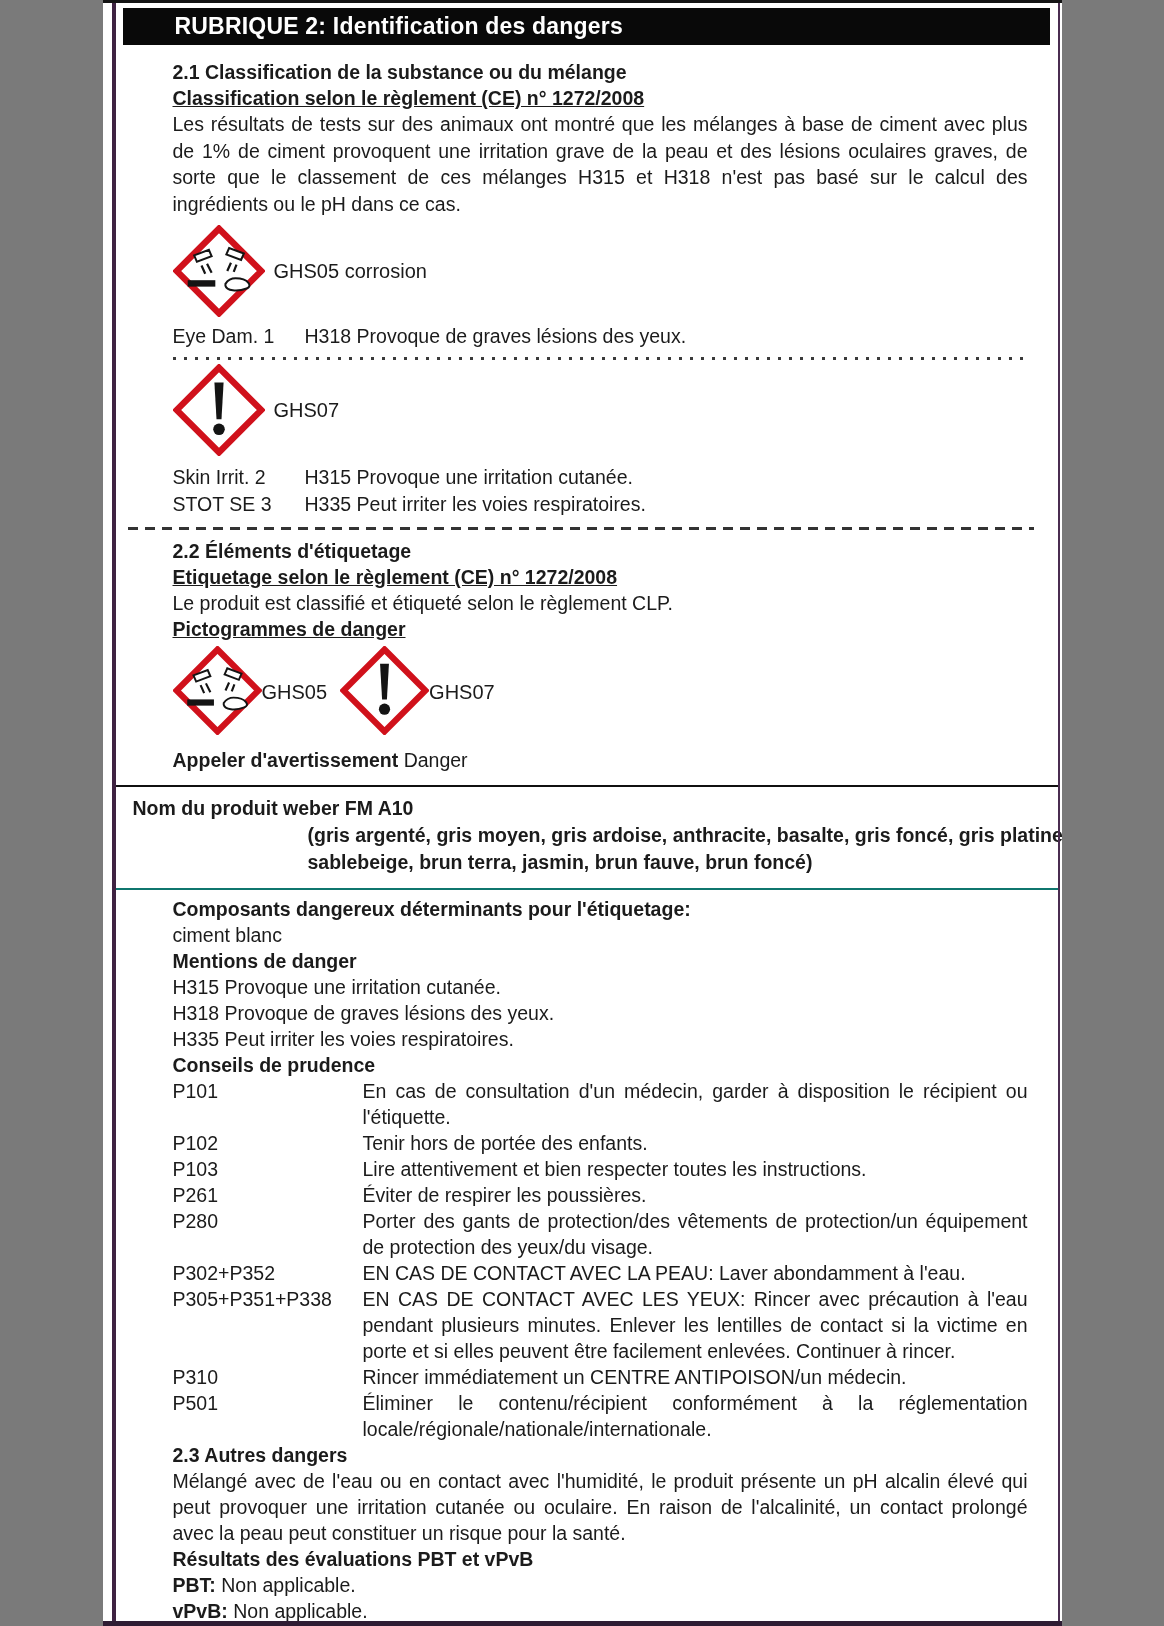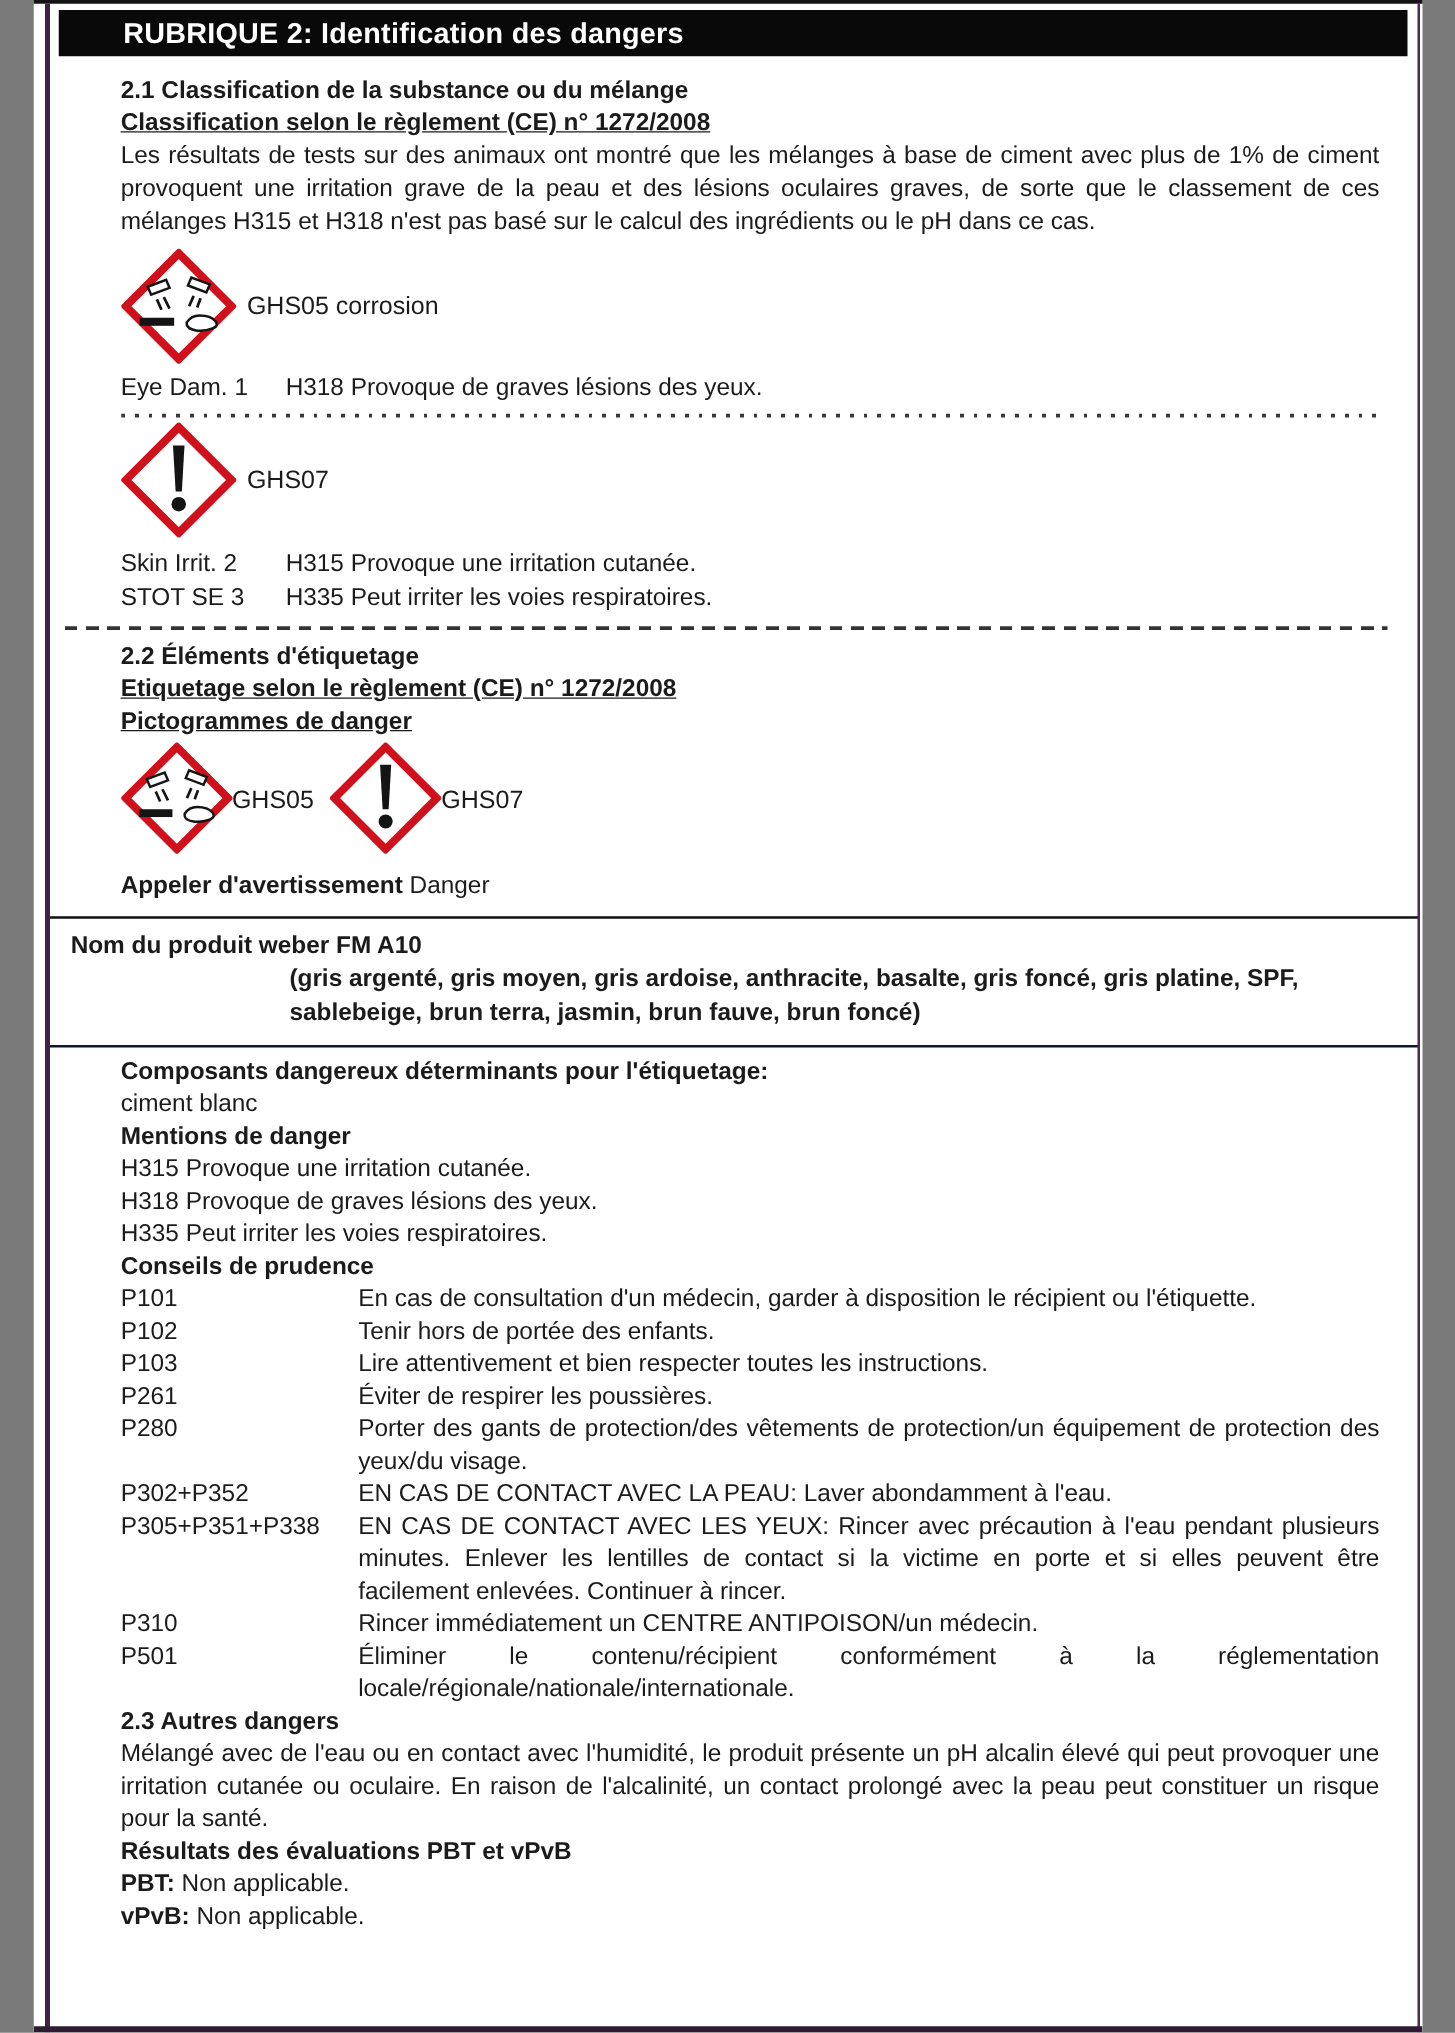--- a/index.html
+++ b/index.html
@@ -1,19 +1,19 @@
 <!DOCTYPE html>
 <html><head>
 <meta charset="utf-8">
 <style>
   * { margin:0; padding:0; box-sizing:border-box; }
   html,body { background:#7a7a7a; }
   body { font-family:"Liberation Sans","DejaVu Sans",sans-serif; }
   .page {
-    position:relative; width:1111px; height:1626px; background:#ffffff;
+    position:relative; width:959px; height:1626px; background:#ffffff;
     margin:0 auto; overflow:hidden; color:#1b1b1b;
     border-top:3px solid #141414;
   }
   .edge-left  { position:absolute; left:9px;  top:0; bottom:0; width:4px; background:#3f2342; }
   .edge-right { position:absolute; right:2px; top:0; bottom:0; width:2px; background:#4a2c50; }
   .edge-bottom{ position:absolute; left:0; right:0; bottom:0; height:5px; background:#2e1c33; }
 
   .header-bar {
     margin:5px 12px 0 20px; height:37px; background:#090909; color:#ffffff;
     font-size:23px; font-weight:bold; line-height:37px; padding-left:52px;
@@ -41,21 +41,21 @@
     background-image:repeating-linear-gradient(to right,#333333 0 10px,transparent 10px 17px); }
 
   .picto-pair { display:flex; gap:13px; margin-top:4px; }
   .picto-fig { display:flex; flex-direction:row; align-items:center; }
   .picto-fig svg { width:89px; height:89px; }
   .picto-fig .picto-label { margin-top:3px; font-size:20px; }
 
   .mention-line { margin-top:12px; }
 
   .product-box {
-    margin:12px 2px 0 13px; border-top:2px solid #101010; border-bottom:2px solid #0f172a;
+    margin:12px 2px 0 13px; border-top:2px solid #101010; border-bottom:2px solid #0f766e;
     padding:8px 0 12px 17px; font-size:19.5px; line-height:27px; font-weight:bold;
   }
   .product-colors { margin-left:175px; width:900px; }
 
   .p-grid { display:grid; grid-template-columns:190px 1fr; }
   .p-grid .p-code { }
   .p-grid .p-text { text-align:justify; }
   .p-grid > div { line-height:26px; }
 
   .kv-line .k { font-weight:bold; }
@@ -114,20 +114,21 @@
       <span class="hazard-cls">STOT SE 3</span>
       <span>H335 Peut irriter les voies respiratoires.</span>
     </div>
   </div>
 
   <div class="dashed-sep"></div>
 
   <div class="content">
     <div class="sec-title" style="margin-top:8px">2.2 Éléments d'étiquetage</div>
     <div class="sub-title">Etiquetage selon le règlement (CE) n° 1272/2008</div>
+    <div>Le produit est classifié et étiqueté selon le règlement CLP.</div>
     <div class="sub-title">Pictogrammes de danger</div>
 
     <div class="picto-pair">
       <div class="picto-fig">
         <svg viewBox="0 0 100 100">
           <polygon points="50,4 96,50 50,96 4,50" fill="#ffffff" stroke="#d0111b" stroke-width="7"></polygon>
           <rect x="16" y="60" width="30" height="7" fill="#141414"></rect>
           <path d="M23,33 L39,27 L42,34 L26,40 Z" fill="#ffffff" stroke="#141414" stroke-width="2.2"></path>
           <path d="M31,44 l4,9 M37,42 l5,10" stroke="#141414" stroke-width="2.4" fill="none"></path>
           <path d="M77,31 L61,25 L58,32 L74,38 Z" fill="#ffffff" stroke="#141414" stroke-width="2.2"></path>

